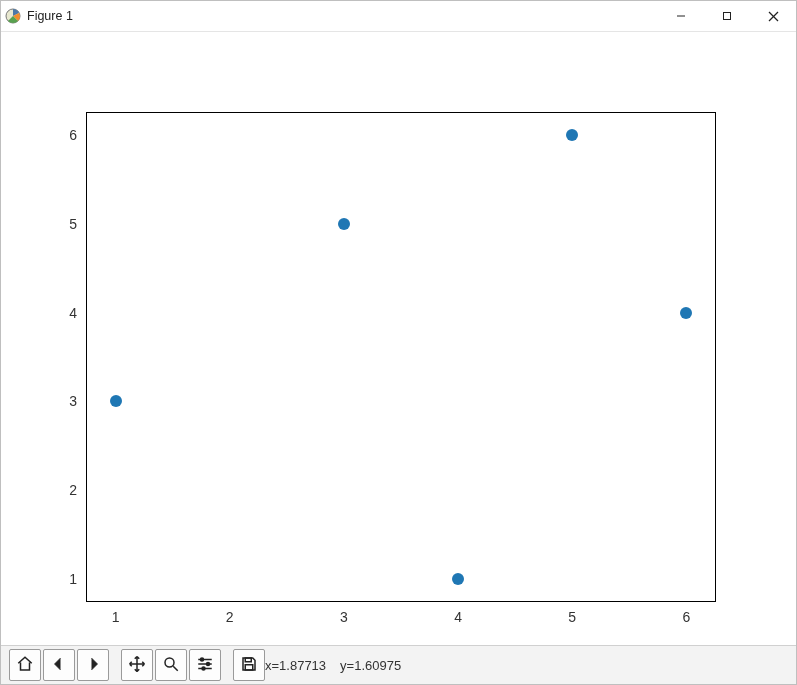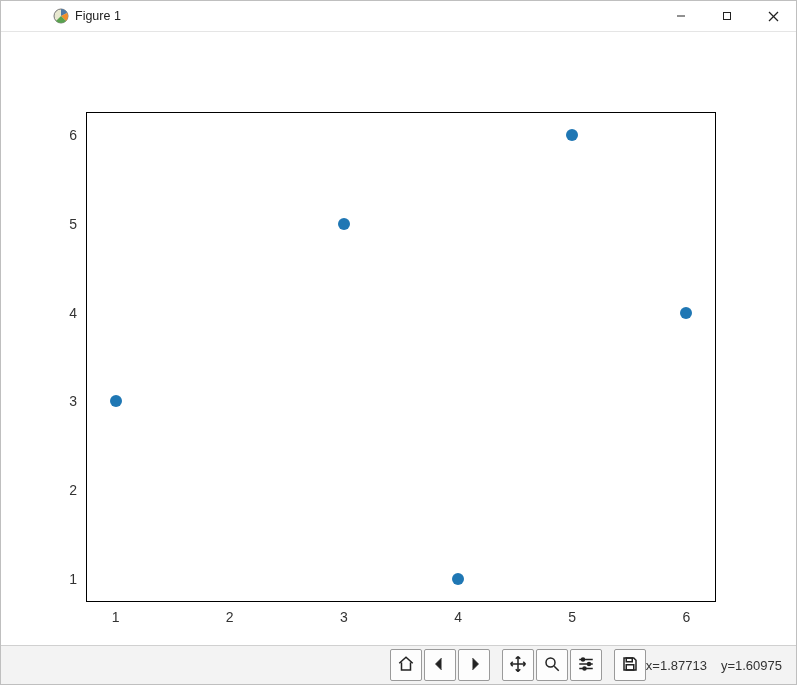--- a/index.html
+++ b/index.html
@@ -1,29 +1,29 @@
 <!DOCTYPE html>
 <html><head>
 <meta charset="utf-8">
 <style>
   html,body{margin:0;padding:0;font-family:"Segoe UI",Tahoma,sans-serif;font-size:13px;color:#222;background:#f0f0f0;}
   .window{width:797px;height:685px;background:#fff;display:flex;flex-direction:column;box-sizing:border-box;border:1px solid #bfbfbf;}
   .titlebar{height:30px;display:flex;align-items:center;justify-content:space-between;border-bottom:1px solid #e5e5e5;background:#fff;}
-  .titlebar-left{display:flex;align-items:center;gap:6px;padding-left:20px;margin-left:32px;}
+  .titlebar-left{display:flex;align-items:center;gap:6px;padding-left:4px;}
   .app-icon{width:16px;height:16px;}
   .title-text{font-size:12.5px;}
   .win-controls{display:flex;height:100%;}
   .win-btn{width:46px;display:flex;align-items:center;justify-content:center;}
   .figure-area{flex:1;position:relative;background:#fff;}
   .axes{position:absolute;left:85px;top:80px;width:630px;height:490px;border:1px solid #000;box-sizing:border-box;}
   .plot{position:absolute;left:0;top:0;width:100%;height:100%;}
   .pt{position:absolute;width:12px;height:12px;border-radius:50%;background:#1f77b4;transform:translate(-50%,-50%);}
   .ytick{position:absolute;right:100%;transform:translateY(-50%);padding-right:10px;font-size:14px;color:#333;}
   .xtick{position:absolute;top:100%;transform:translateX(-50%);padding-top:8px;font-size:14px;color:#333;}
-  .toolbar{height:38px;border-top:1px solid #d0d0d0;background:#f3f3f3;display:flex;align-items:center;justify-content:flex-end;padding:0 8px;}
+  .toolbar{height:38px;border-top:1px solid #d0d0d0;background:#f3f3f3;display:flex;align-items:center;justify-content:flex-start;padding:0 8px;}
   .tool-group{display:flex;align-items:center;gap:2px;}
   .sep{width:8px;}
   .tool-btn{width:30px;height:30px;border:1px solid #9a9a9a;background:#fdfdfd;display:flex;align-items:center;justify-content:center;border-radius:2px;}
   .tool-btn svg{width:18px;height:18px;stroke:#222;fill:none;stroke-width:2;}
   .coords{font-size:13px;color:#333;display:flex;gap:14px;padding-right:6px;}
 </style>
 </head>
 <body>
 
 <div class="window">

